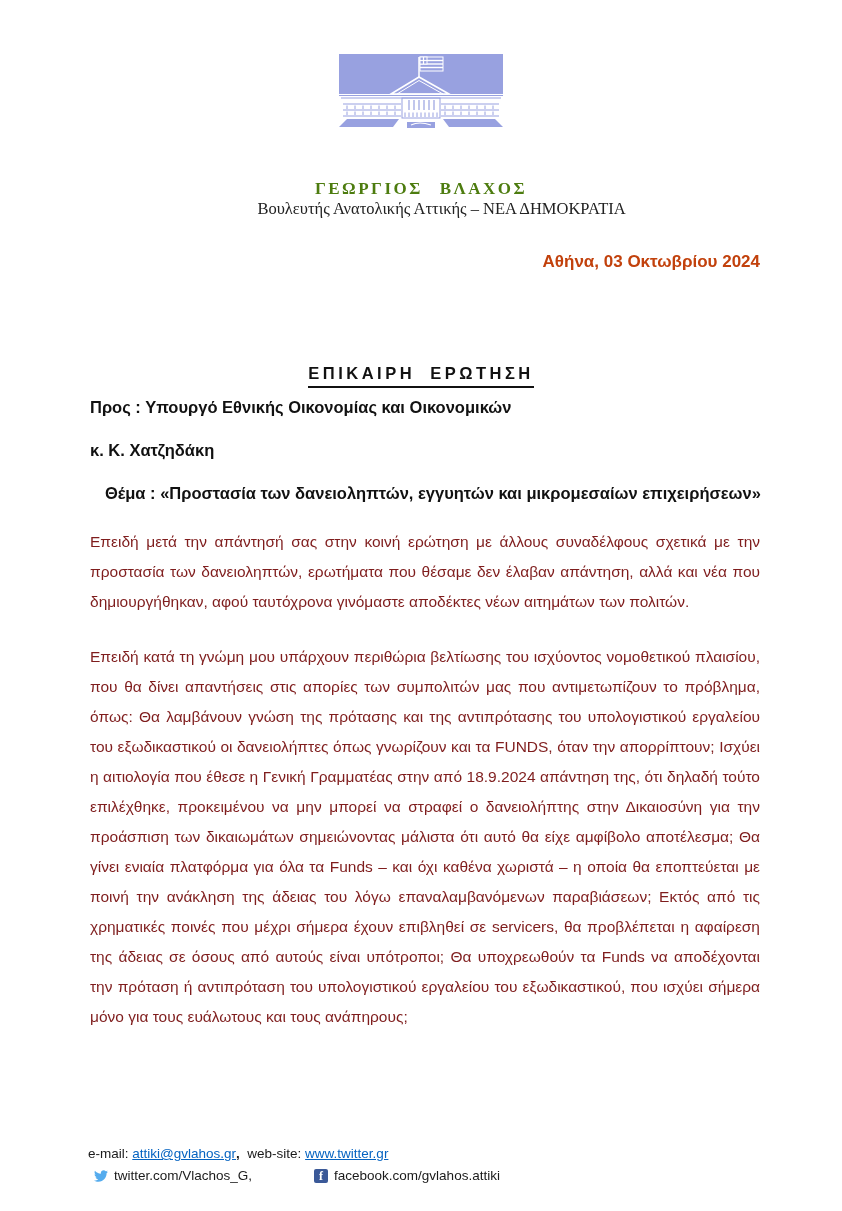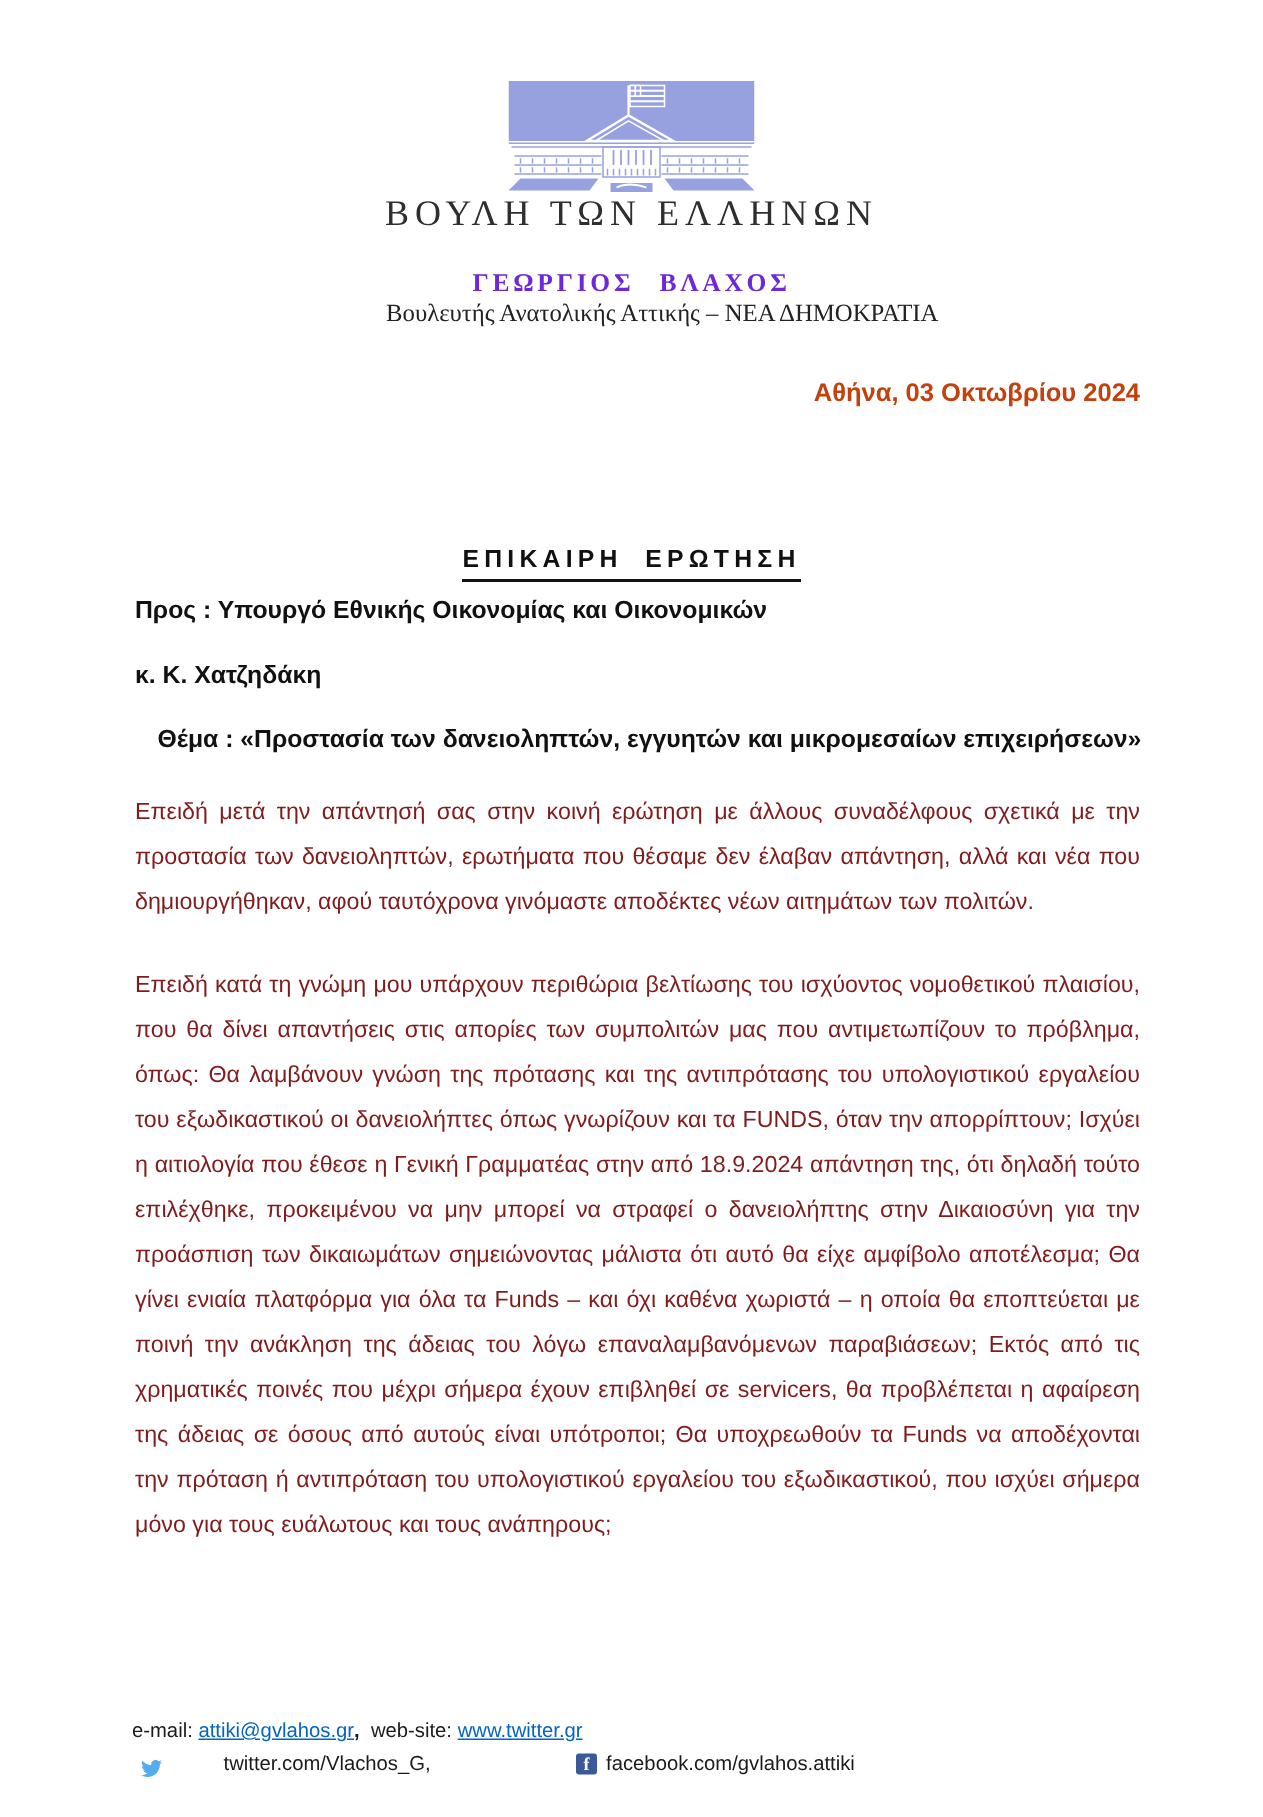--- a/index.html
+++ b/index.html
@@ -39,21 +39,21 @@
     position: absolute;
     top: 179px;
     left: 0;
     width: 100%;
     text-align: center;
     font-family: "Liberation Serif", serif;
     font-weight: bold;
     font-size: 17px;
     letter-spacing: 2.5px;
     word-spacing: 10px;
-    color: #6d28d9;
+    color: #4d7c0f;
   }
   .mp-role {
     position: absolute;
     top: 199px;
     left: 0;
     width: 100%;
     text-align: center;
     font-family: "Liberation Serif", serif;
     font-size: 16.5px;
     color: #222;
@@ -115,21 +115,21 @@
   .footer {
     position: absolute;
     left: 88px;
     top: 1144px;
     font-size: 13.5px;
     color: #1a1a1a;
     line-height: 20px;
   }
   .footer a { color: #0563c1; text-decoration: underline; cursor: pointer; }
   .footer .sep { font-weight: bold; }
-  .footer-row2 { display: flex; align-items: flex-end; margin-top: 2px; margin-left: 6px; gap: 35px; }
+  .footer-row2 { display: flex; align-items: center; margin-top: 2px; margin-left: 6px; }
   .footer-row2 .icon { display: inline-flex; align-items: center; margin-right: 6px; }
   .fb-group { margin-left: 62px; display: inline-flex; align-items: center; }
   .fb-badge {
     width: 14px; height: 14px; border-radius: 2px;
     display: inline-flex; align-items: flex-end; justify-content: center;
     color: #fff; font-weight: bold; font-size: 12px; line-height: 13px;
     font-family: "Liberation Serif", serif;
   }
 </style>
 </head>
@@ -217,21 +217,20 @@
       </g>
 
       <polygon points="8,65 60,65 54,73 0,73" fill="#98a1e0"></polygon>
       <polygon points="104,65 156,65 164,73 110,73" fill="#98a1e0"></polygon>
 
       <rect x="68" y="68" width="28" height="6" fill="#98a1e0"></rect>
       <path d="M72 71 q 8 -4 20 0" stroke="#ffffff" stroke-width="1.2" fill="none"></path>
     </svg>
   </div>
 
-  <div class="parliament-title">ΒΟΥΛΗ ΤΩΝ ΕΛΛΗΝΩΝ</div>
 
   <div class="mp-name">ΓΕΩΡΓΙΟΣ ΒΛΑΧΟΣ</div>
 
   <div class="mp-role">Βουλευτής Ανατολικής Αττικής – ΝΕΑ ΔΗΜΟΚΡΑΤΙΑ</div>
 
   <div class="date-line">Αθήνα, 03 Οκτωβρίου 2024</div>
 
   <div class="doc-title-row">
     <span class="doc-title">ΕΠΙΚΑΙΡΗ ΕΡΩΤΗΣΗ</span>
   </div>

